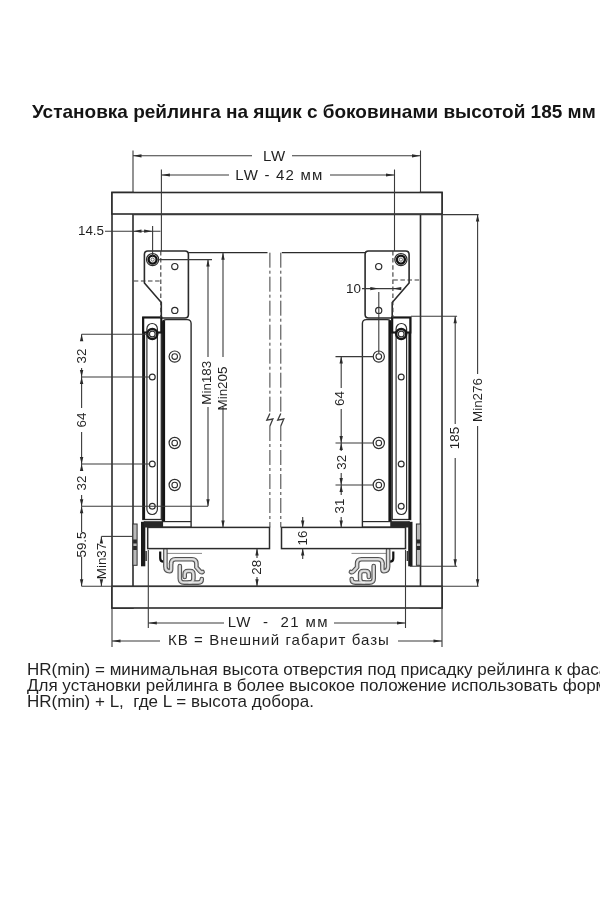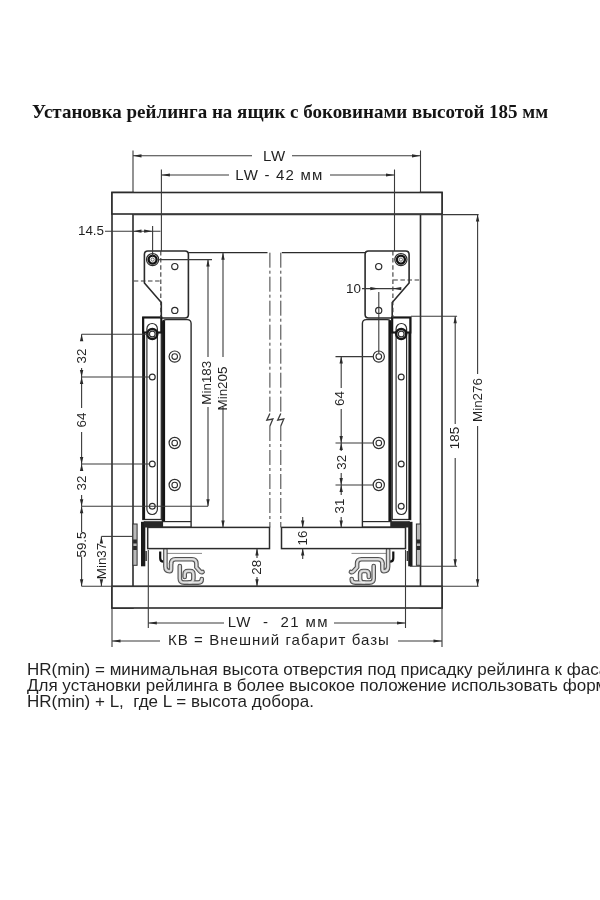--- a/index.html
+++ b/index.html
@@ -1,15 +1,15 @@
 <!DOCTYPE html>
 <html><head><meta charset="utf-8"><style>
 html,body{margin:0;padding:0;background:#fff;width:600px;height:900px;overflow:hidden}
 #wrap{position:absolute;left:0;top:0;width:600px;height:900px;opacity:0.999}
-.title{position:absolute;left:32px;top:101px;font-family:Liberation Serif, serif;font-weight:bold;font-size:19px;color:rgba(17,17,17,0.99);letter-spacing:0px}
+.title{position:absolute;left:32px;top:101px;font-family:Liberation Sans, sans-serif;font-weight:bold;font-size:19px;color:rgba(17,17,17,0.99);letter-spacing:0px}
 .para{position:absolute;left:27px;font-family:"Liberation Sans",sans-serif;font-size:17px;color:rgba(30,30,30,0.99);line-height:16px;white-space:pre}
 svg{position:absolute;left:0;top:0}
 </style></head>
 <body>
 <div id="wrap">
 
 <svg width="600" height="900" viewBox="0 0 600 900">
 <rect x="112" y="192.5" width="21" height="415.5" fill="#fff" stroke="#2b2b2b" stroke-width="1.6"></rect>
 
 <rect x="420.5" y="192.5" width="21.5" height="415.5" fill="#fff" stroke="#2b2b2b" stroke-width="1.6"></rect>

